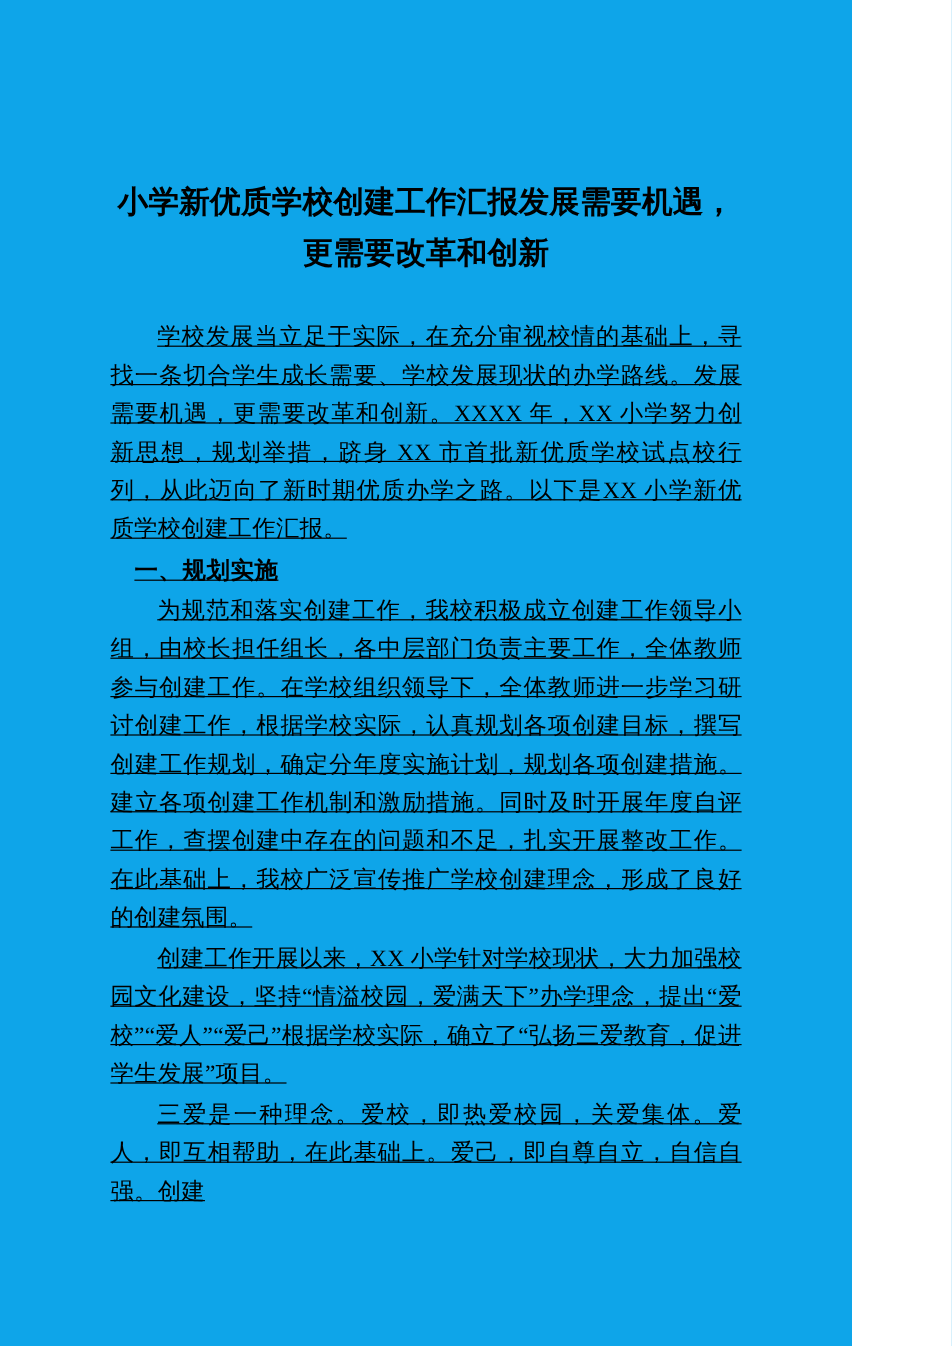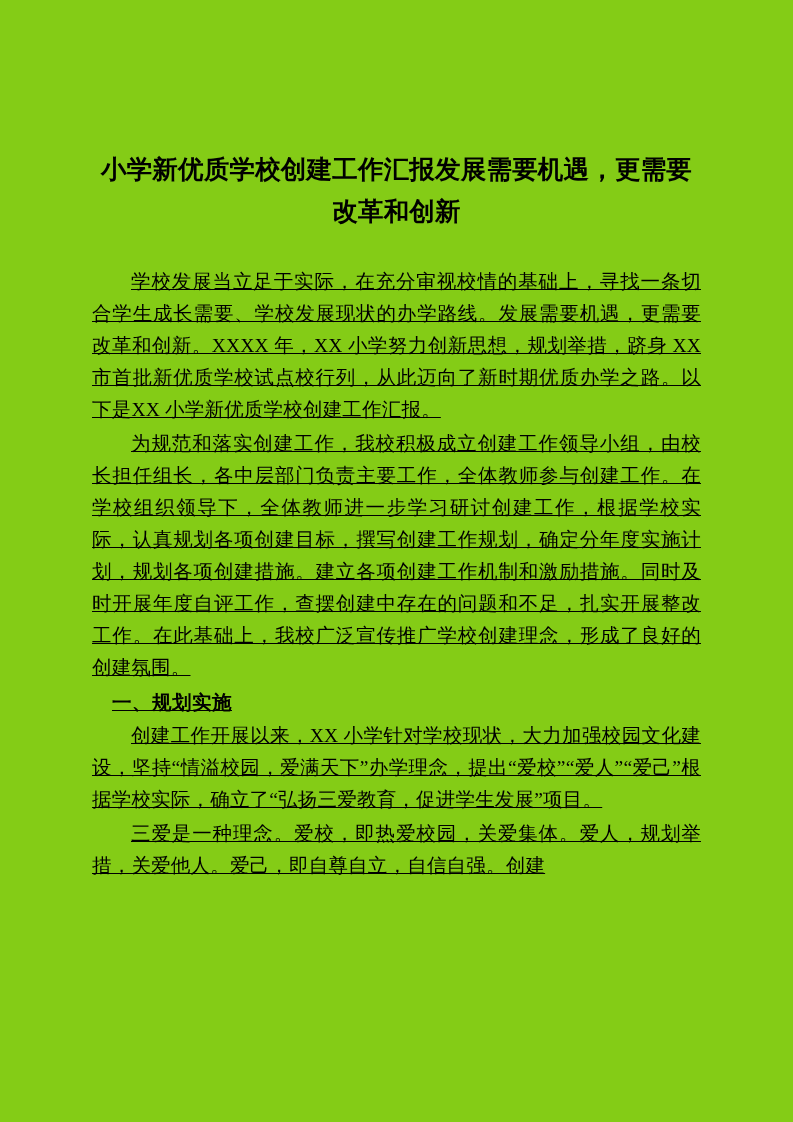--- a/index.html
+++ b/index.html
@@ -9,25 +9,25 @@
   }
   body {
     width: 793px;
     height: 1122px;
     font-family: "Liberation Serif", "DejaVu Serif", serif;
     color: #000000;
     -webkit-font-smoothing: antialiased;
   }
   .page {
     position: relative;
-    width: 793px;
+    width: 710px;
     height: 1122px;
     box-sizing: border-box;
     padding: 148px 92px 60px 92px;
-    background: #84cc16;
+    background: #0ea5e9;
   }
   .doc-title {
     font-family: "Liberation Sans", "DejaVu Sans", sans-serif;
     font-weight: bold;
     font-size: 25.5px;
     line-height: 42px;
     text-align: center;
     letter-spacing: 0.2px;
     margin: 0 0 34px 0;
     padding: 0 4px;
@@ -49,17 +49,17 @@
     letter-spacing: 0.5px;
   }
 </style>
 </head>
 <body>
 
 <div class="page">
   <h1 class="doc-title">小学新优质学校创建工作汇报发展需要机遇，更需要改革和创新</h1>
 
   <p class="para">学校发展当立足于实际，在充分审视校情的基础上，寻找一条切合学生成长需要、学校发展现状的办学路线。发展需要机遇，更需要改革和创新。XXXX 年，XX 小学努力创新思想，规划举措，跻身 XX 市首批新优质学校试点校行列，从此迈向了新时期优质办学之路。以下是XX 小学新优质学校创建工作汇报。</p>
+  <p class="para heading">一、规划实施</p>
   <p class="para">为规范和落实创建工作，我校积极成立创建工作领导小组，由校长担任组长，各中层部门负责主要工作，全体教师参与创建工作。在学校组织领导下，全体教师进一步学习研讨创建工作，根据学校实际，认真规划各项创建目标，撰写创建工作规划，确定分年度实施计划，规划各项创建措施。建立各项创建工作机制和激励措施。同时及时开展年度自评工作，查摆创建中存在的问题和不足，扎实开展整改工作。在此基础上，我校广泛宣传推广学校创建理念，形成了良好的创建氛围。</p>
-  <p class="para heading">一、规划实施</p>
   <p class="para">创建工作开展以来，XX 小学针对学校现状，大力加强校园文化建设，坚持“情溢校园，爱满天下”办学理念，提出“爱校”“爱人”“爱己”根据学校实际，确立了“弘扬三爱教育，促进学生发展”项目。</p>
-  <p class="para">三爱是一种理念。爱校，即热爱校园，关爱集体。爱人，规划举措，关爱他人。爱己，即自尊自立，自信自强。创建</p>
+  <p class="para">三爱是一种理念。爱校，即热爱校园，关爱集体。爱人，即互相帮助，在此基础上。爱己，即自尊自立，自信自强。创建</p>
 </div>
 
 </body></html>

